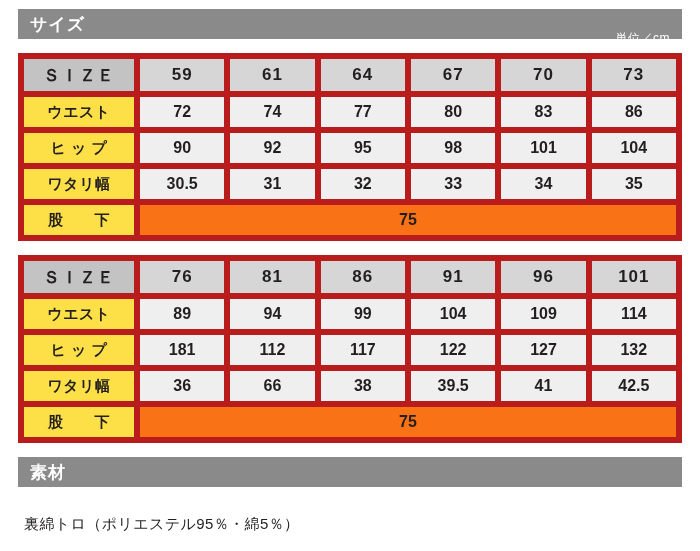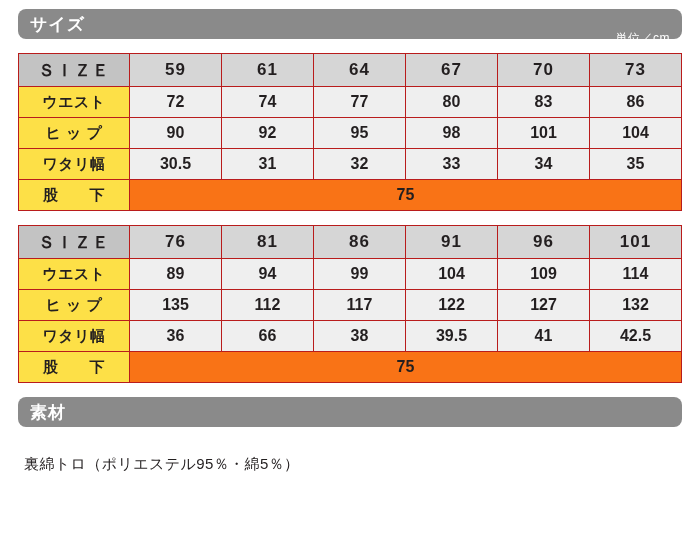--- a/index.html
+++ b/index.html
@@ -24,21 +24,20 @@
   
   .bar {
     background: #8a8a8a;
     color: #ffffff;
     height: 30px;
     display: flex;
     align-items: center;
     justify-content: space-between;
     padding: 0 12px;
     box-sizing: border-box;
-    border-radius: 8px;
   }
   .bar-title {
     font-size: 17px;
     font-weight: bold;
     letter-spacing: 1px;
   }
   .bar-unit {
     font-size: 12px;
     letter-spacing: 0.5px;
     margin-top: 28px;
@@ -46,21 +45,21 @@
   .bar-spacer {
     height: 9px;
   }
   
   table.size-table {
     width: 100%;
     border-collapse: collapse;
     table-layout: fixed;
   }
   table.size-table td {
-    border: 1px solid #b91c1c;
+    border: 6px solid #b91c1c;
     text-align: center;
     vertical-align: middle;
     height: 28px;
     font-size: 16px;
     font-weight: bold;
     background: #efefef;
     color: #231f20;
   }
   table.size-table tr.head td {
     background: #d6d6d6;
@@ -177,21 +176,21 @@
       <td class="label">ウエスト</td>
       <td>89</td>
       <td>94</td>
       <td>99</td>
       <td>104</td>
       <td>109</td>
       <td>114</td>
     </tr>
     <tr>
       <td class="label">ヒ ッ プ</td>
-      <td>135</td>
+      <td>181</td>
       <td>112</td>
       <td>117</td>
       <td>122</td>
       <td>127</td>
       <td>132</td>
     </tr>
     <tr>
       <td class="label">ワタリ幅</td>
       <td>36</td>
       <td>66</td>

